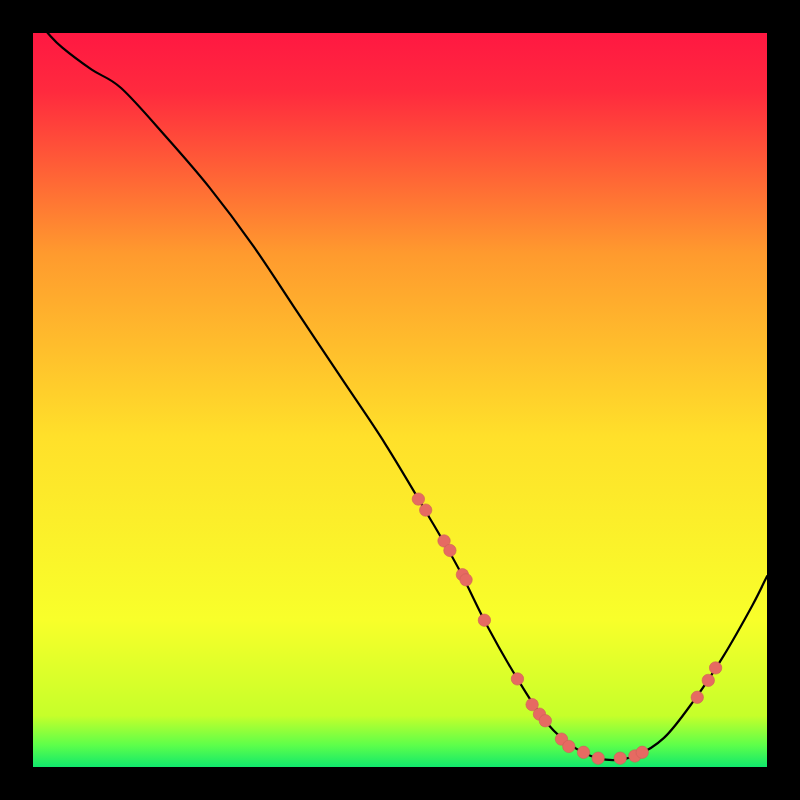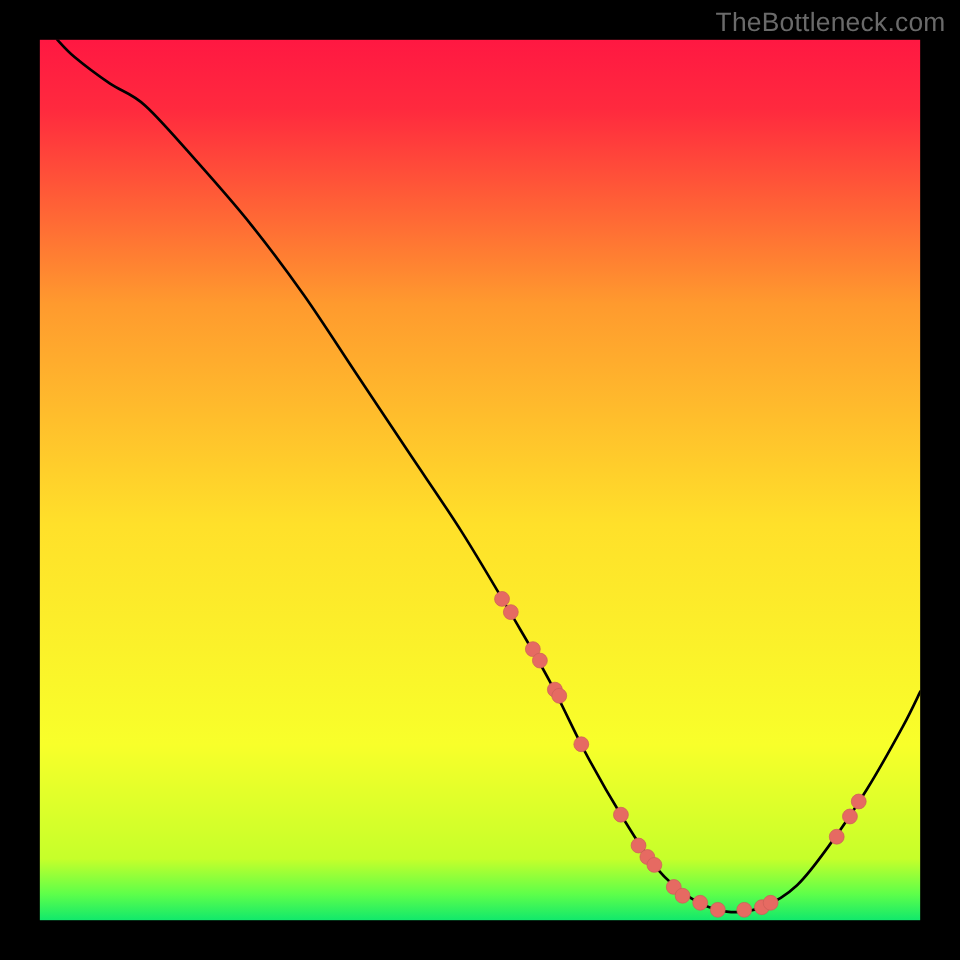--- a/index.html
+++ b/index.html
@@ -37,21 +37,20 @@
   .plot svg {
     width: 734px;
     height: 734px;
     display: block;
   }
 </style>
 </head>
 <body>
 
 <div class="frame">
-  <div class="watermark">TheBottleneck.com</div>
   <div class="plot">
     <svg id="chart-svg" viewBox="0 0 734 734" preserveAspectRatio="none">
         <defs>
           <linearGradient id="bg-grad" x1="0" y1="0" x2="0" y2="1">
             <stop offset="0%" stop-color="#ff1842"></stop>
             <stop offset="8%" stop-color="#ff2a3e"></stop>
             <stop offset="30%" stop-color="#ff9a2e"></stop>
             <stop offset="55.00000000000001%" stop-color="#ffe02a"></stop>
             <stop offset="80%" stop-color="#f8ff2a"></stop>
             <stop offset="93%" stop-color="#c6ff2a"></stop>

